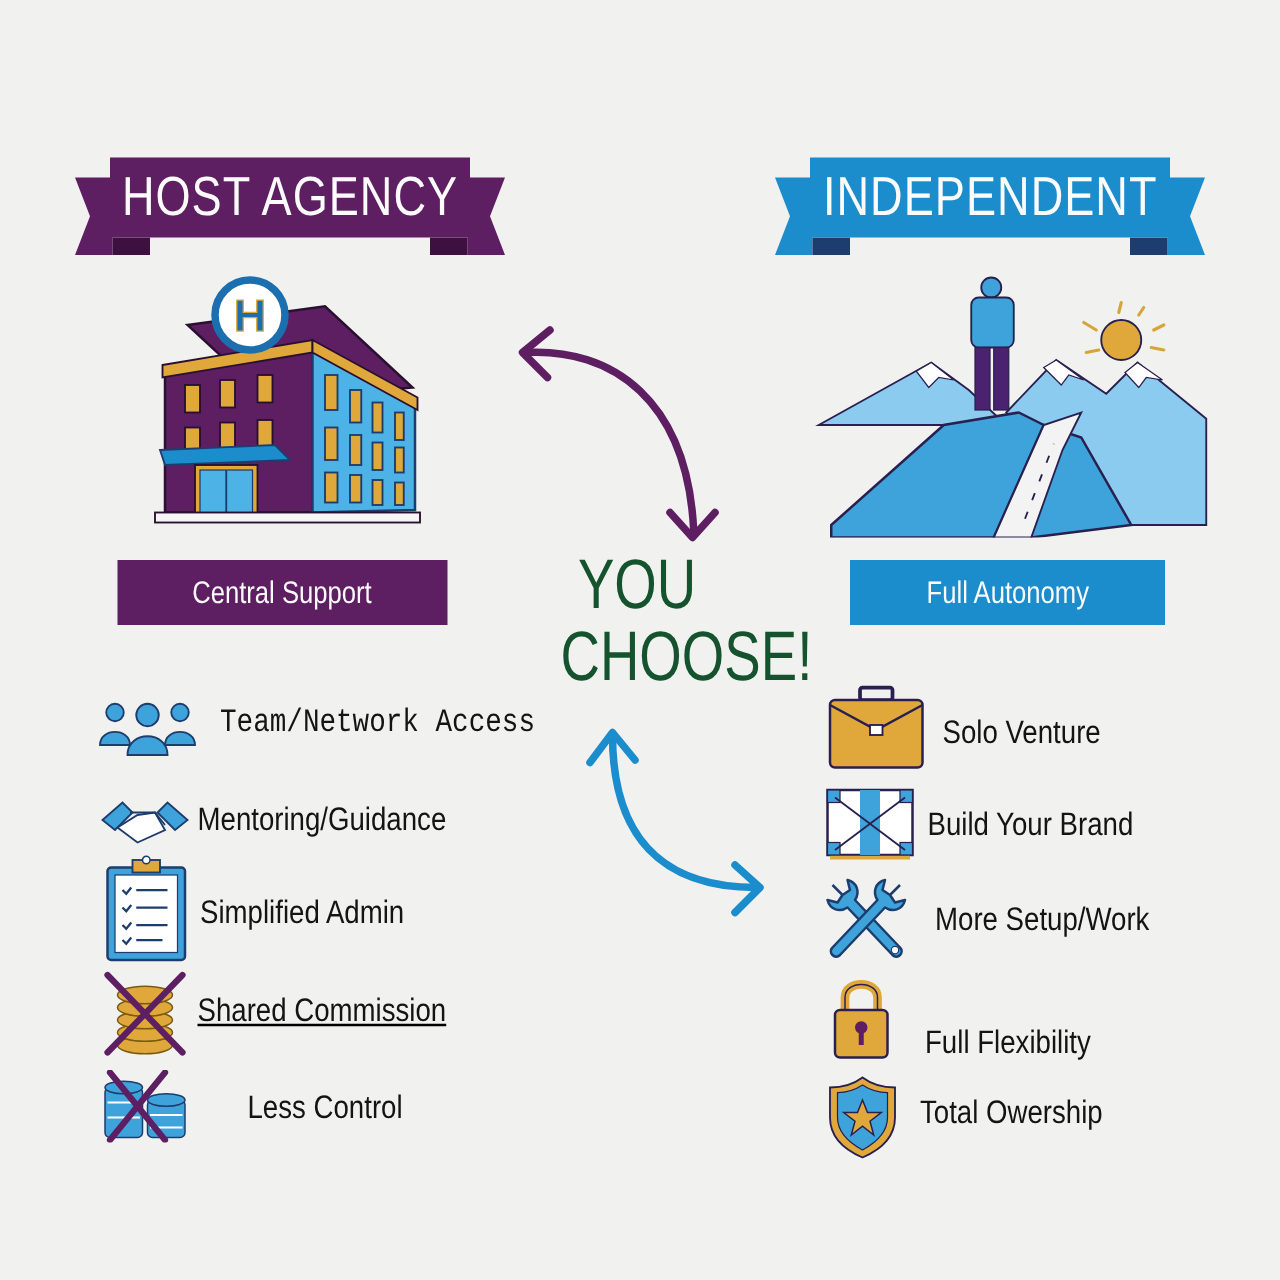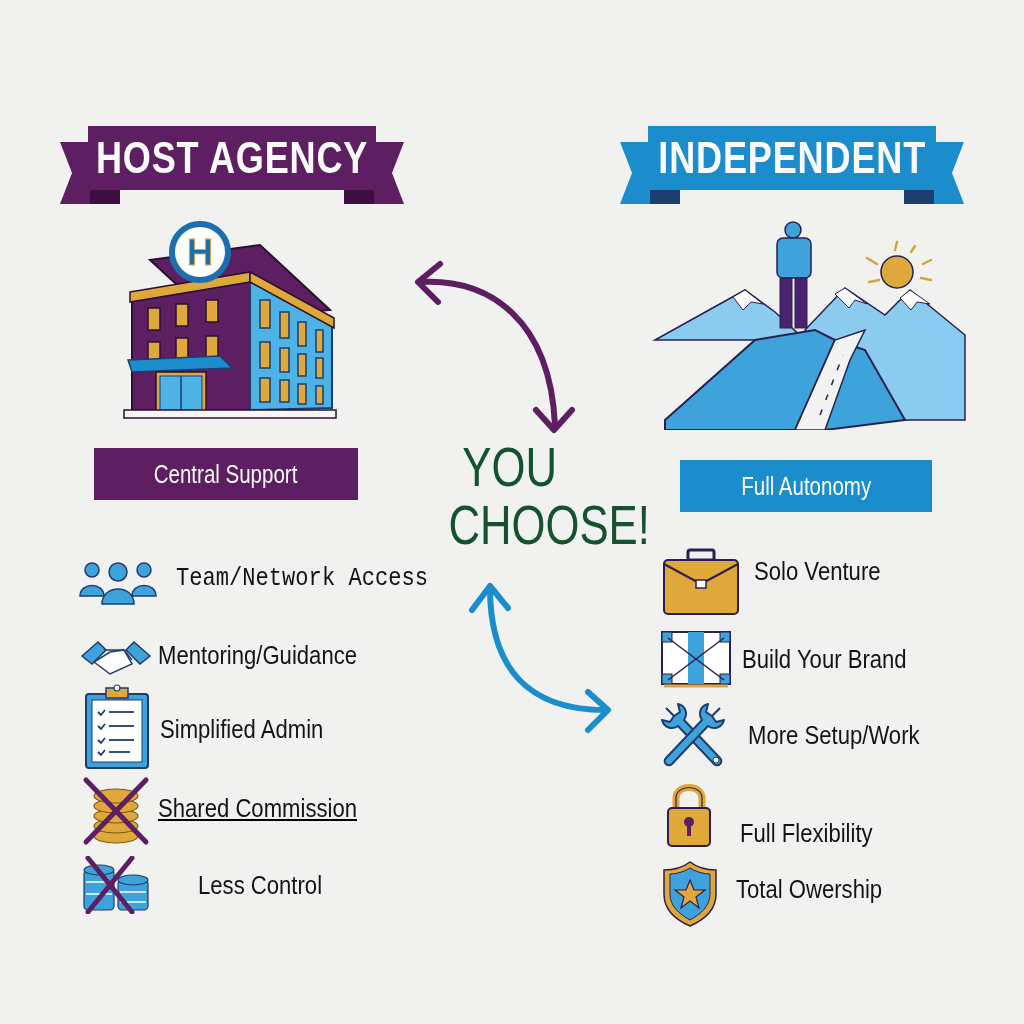--- a/index.html
+++ b/index.html
@@ -7,21 +7,21 @@
     width:1024px; height:1024px; overflow:hidden; position:relative;
     background:#f1f1ef;
     font-family:"Liberation Sans", "DejaVu Sans", sans-serif;
   }
   .abs { position:absolute; }
   
   .ribbon { position:absolute; height:74px; }
   .ribbon .main {
     position:absolute; left:28px; right:28px; top:14px; height:66px;
     display:flex; align-items:center; justify-content:center;
-    color:#fbfbfb; font-size:44px; font-weight:700; letter-spacing:1px;
+    color:#fbfbfb; font-size:44px; font-weight:400; letter-spacing:1px;
     z-index:2;
   }
   .ribbon .main span { display:inline-block; transform:scaleX(0.82); white-space:nowrap; }
   .ribbon svg { position:absolute; left:0; top:0; z-index:1; }
   .label-box {
     position:absolute; height:52px; display:flex; align-items:center; justify-content:center;
     color:#fbfbfb; font-size:25px;
   }
   .label-box span { display:inline-block; transform:scaleX(0.82); white-space:nowrap; }
   .center-text {
@@ -136,21 +136,21 @@
     <line x1="286" y1="40" x2="278" y2="44"></line>
       <line x1="286" y1="60" x2="276" y2="58"></line>
     <line x1="222" y1="38" x2="232" y2="44"></line>
       <line x1="224" y1="62" x2="234" y2="60"></line>
   </g>
 </svg>
 
 <div class="label-box" style="left:94px; top:448px; width:264px; background:#5e1f62;">
   <span>Central Support</span>
 </div>
-<div class="label-box" style="left:680px; top:448px; width:252px; background:#1b8ccc;margin-top:12px;">
+<div class="label-box" style="left:680px; top:448px; width:252px; background:#1b8ccc;">
   <span>Full Autonomy</span>
 </div>
 
 <svg class="abs" style="left:400px; top:250px;" width="200" height="200">
   <path d="M20,32 C90,28 150,70 155,175" fill="none" stroke="#5e1f62" stroke-width="6" stroke-linecap="round"></path>
   <polyline points="40,14 18,32 38,52" fill="none" stroke="#5e1f62" stroke-width="6" stroke-linecap="round" stroke-linejoin="round"></polyline>
   <polyline points="136,160 154,180 172,160" fill="none" stroke="#5e1f62" stroke-width="6" stroke-linecap="round" stroke-linejoin="round"></polyline>
 </svg>
 <svg class="abs" style="left:460px; top:570px;" width="160" height="180">
   <path d="M30,18 C30,100 70,140 145,140" fill="none" stroke="#1b8ccc" stroke-width="6" stroke-linecap="round"></path>
@@ -246,21 +246,21 @@
 </div>
 
 <div>
 
   <svg class="ico" style="left:662px; top:548px;" width="78" height="68" viewBox="0 0 78 68">
     <rect x="26" y="2" width="26" height="10" rx="2" fill="none" stroke="#2a2050" stroke-width="3"></rect>
     <rect x="2" y="12" width="74" height="54" rx="4" fill="#e0a83a" stroke="#2a2050" stroke-width="2"></rect>
     <path d="M2,16 L39,36 L76,16" fill="none" stroke="#2a2050" stroke-width="2"></path>
     <rect x="34" y="32" width="10" height="8" fill="#ffffff" stroke="#2a2050" stroke-width="1.5"></rect>
   </svg>
-  <div class="item" style="left:754px; top:556px;justify-content:center;">
+  <div class="item" style="left:754px; top:570px;justify-content:center;">
       <span class="txt">Solo Venture</span>
     </div>
 
   <svg class="ico" style="left:660px; top:630px;" width="72" height="58" viewBox="0 0 72 58">
     <rect x="2" y="2" width="68" height="52" fill="#ffffff" stroke="#2a2050" stroke-width="2"></rect>
     <rect x="28" y="2" width="16" height="52" fill="#3fa3db"></rect>
     <rect x="2" y="2" width="10" height="10" fill="#3fa3db" stroke="#2a2050" stroke-width="1"></rect>
     <rect x="60" y="2" width="10" height="10" fill="#3fa3db" stroke="#2a2050" stroke-width="1"></rect>
     <rect x="2" y="44" width="10" height="10" fill="#3fa3db" stroke="#2a2050" stroke-width="1"></rect>
     <rect x="60" y="44" width="10" height="10" fill="#3fa3db" stroke="#2a2050" stroke-width="1"></rect>

